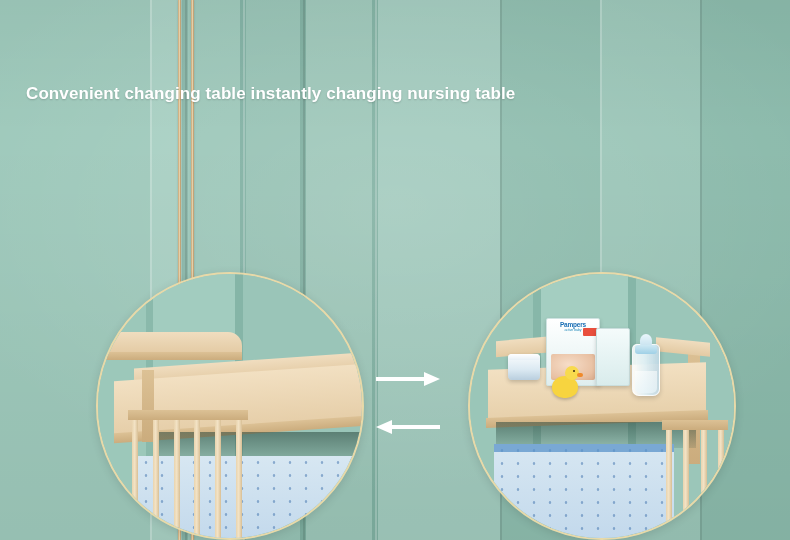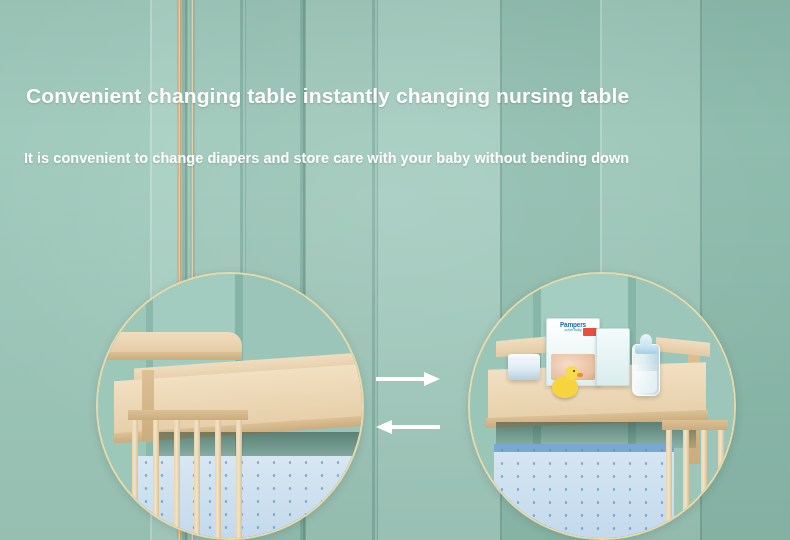--- a/index.html
+++ b/index.html
@@ -60,21 +60,21 @@
     background: linear-gradient(90deg, #c9a473, #e4cfa8, #b08e5f);
     box-shadow: 0 0 2px rgba(0,0,0,0.2);
   }
 
   
   .headline {
     position: absolute;
     left: 26px;
     top: 84px;
     color: #ffffff;
-    font-size: 21px;
+    font-size: 17px;
     font-weight: bold;
     letter-spacing: 0.1px;
     text-shadow: 0 1px 2px rgba(0,0,0,0.18);
     white-space: nowrap;
   }
   .subhead {
     position: absolute;
     left: 24px;
     top: 150px;
     color: #ffffff;
@@ -331,21 +331,20 @@
   <div class="panel-line dark" style="left:303px;"></div>
   <div class="panel-line" style="left:375px;"></div>
   <div class="panel-line dark" style="left:500px;"></div>
   <div class="panel-line" style="left:600px;"></div>
   <div class="panel-line dark" style="left:700px;"></div>
 
   <div class="rod" style="left:178px; height:540px;"></div>
   <div class="rod" style="left:191px; height:540px;"></div>
 
   <div class="headline">Convenient changing table instantly changing nursing table</div>
-  <div class="subhead">It is convenient to change diapers and store care with your baby without bending down</div>
 
   <div class="circle circle-left">
     <div class="circle-inner">
       <div class="c-wall"></div>
 
       <div class="wood" style="left:-6px; top:58px; width:150px; height:22px; border-radius:14px 14px 0 0;"></div>
       <div class="wood-dark" style="left:-6px; top:78px; width:150px; height:8px;"></div>
 
       <div class="wood" style="left:36px; top:86px; width:240px; height:18px; transform:skewY(-4deg);"></div>
       <div class="wood" style="left:16px; top:98px; width:264px; height:58px; transform:skewY(-4deg); background:linear-gradient(180deg,#f2e0c2,#e5cda7);"></div>

